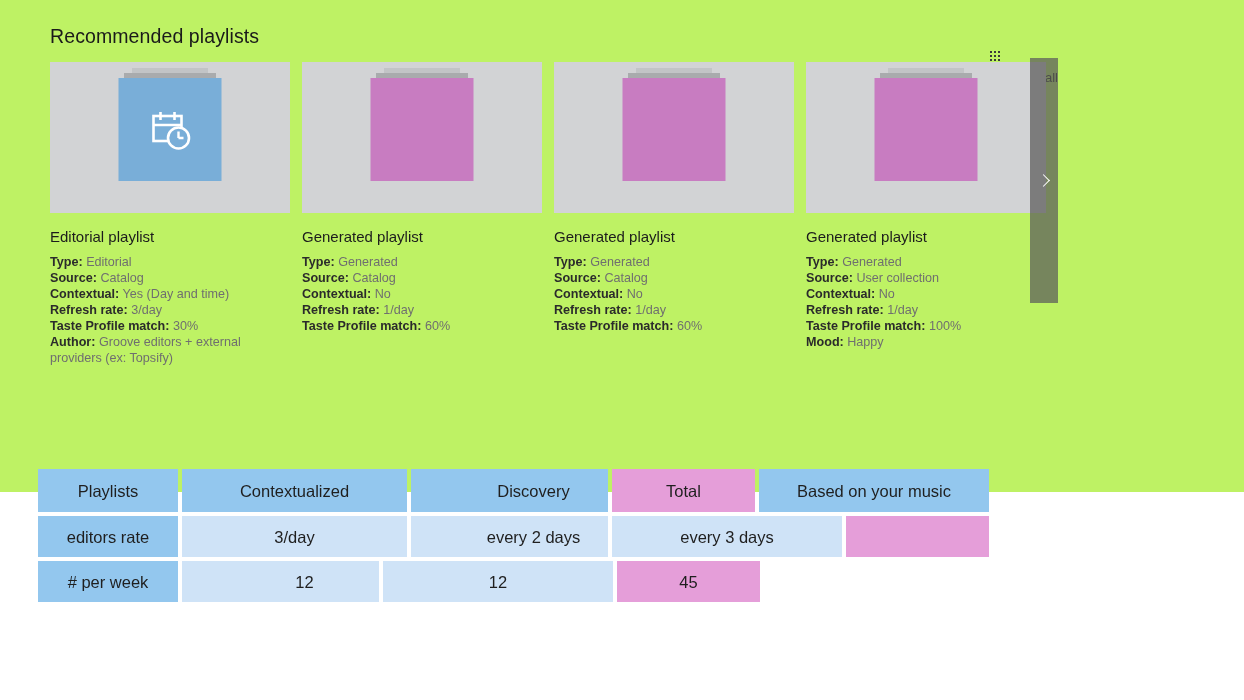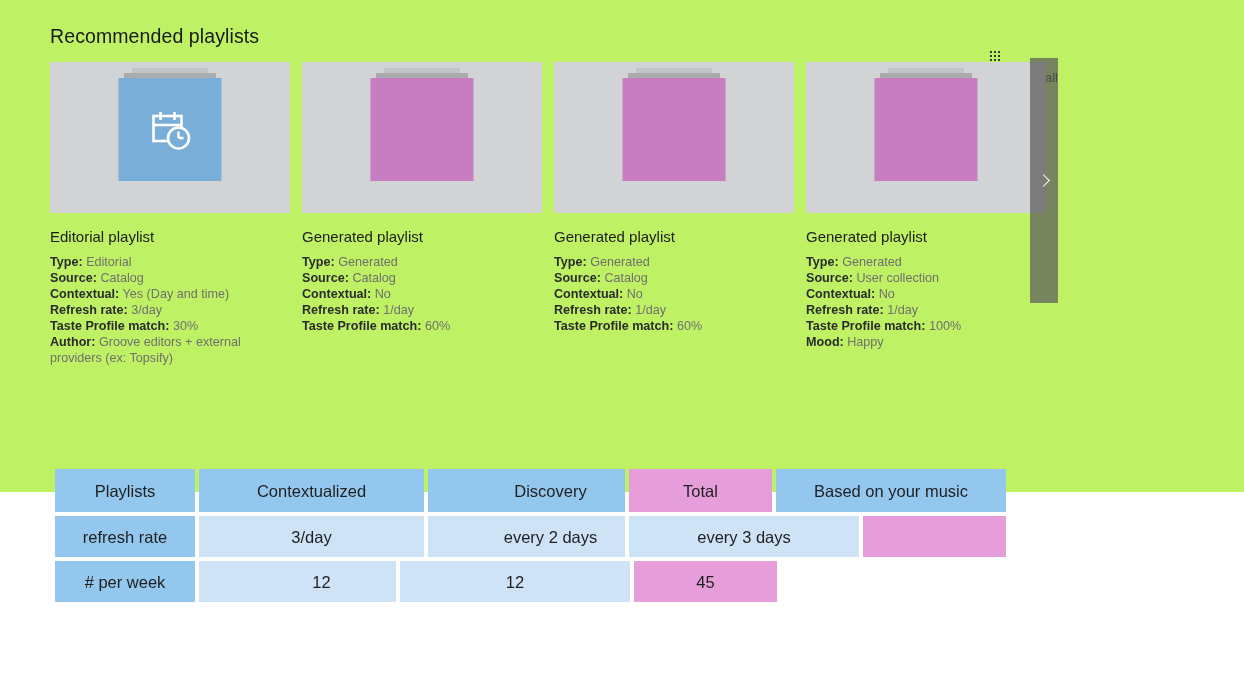--- a/index.html
+++ b/index.html
@@ -172,21 +172,21 @@
     height: 9px;
     border-top: 1.6px solid #ffffff;
     border-right: 1.6px solid #ffffff;
     transform: rotate(45deg);
     margin-left: -2px;
   }
 
   
   .table-wrap {
     position: absolute;
-    left: 55px;
+    left: 38px;
     top: 469px;
     width: 947px;
   }
   .t-row {
     display: flex;
     gap: 4px;
     margin-bottom: 4px;
   }
   .t-row:last-child { margin-bottom: 12px; }
   .t-cell {
@@ -323,21 +323,21 @@
 
   <div class="table-wrap">
     <div class="t-row t-head">
       <div class="t-cell col-0 bg-blue-dark">Playlists</div>
       <div class="t-cell col-1 bg-blue-dark">Contextualized</div>
       <div class="t-cell col-2 bg-blue-dark">Discovery</div>
       <div class="t-cell col-4 bg-pink">Total</div>
       <div class="t-cell col-3 bg-blue-dark">Based on your music</div>
     </div>
     <div class="t-row t-body">
-      <div class="t-cell col-0 bg-blue-dark">refresh rate</div>
+      <div class="t-cell col-0 bg-blue-dark">editors rate</div>
       <div class="t-cell col-1 bg-blue-light">3/day</div>
       <div class="t-cell col-2 bg-blue-light">every 2 days</div>
       <div class="t-cell col-3 bg-blue-light">every 3 days</div>
       <div class="t-cell col-4 bg-pink"></div>
     </div>
     <div class="t-row t-body">
       <div class="t-cell col-0 bg-blue-dark"># per week</div>
       <div class="t-cell col-2 bg-blue-light">12</div>
       <div class="t-cell col-3 bg-blue-light">12</div>
       <div class="t-cell col-4 bg-pink">45</div>

